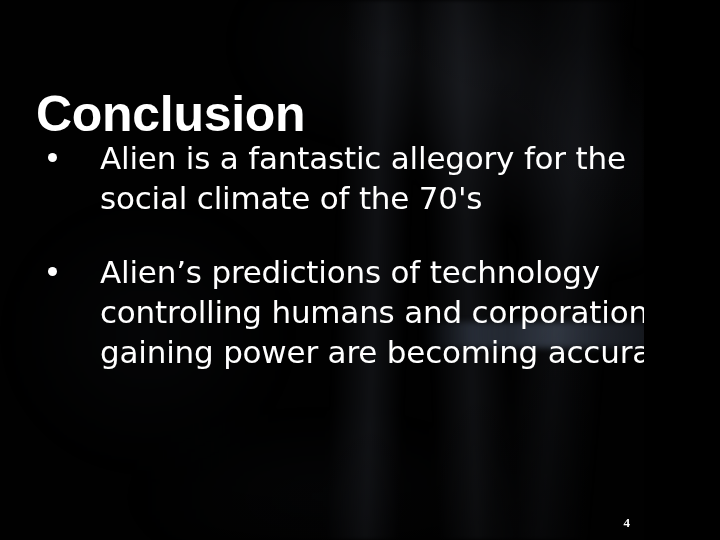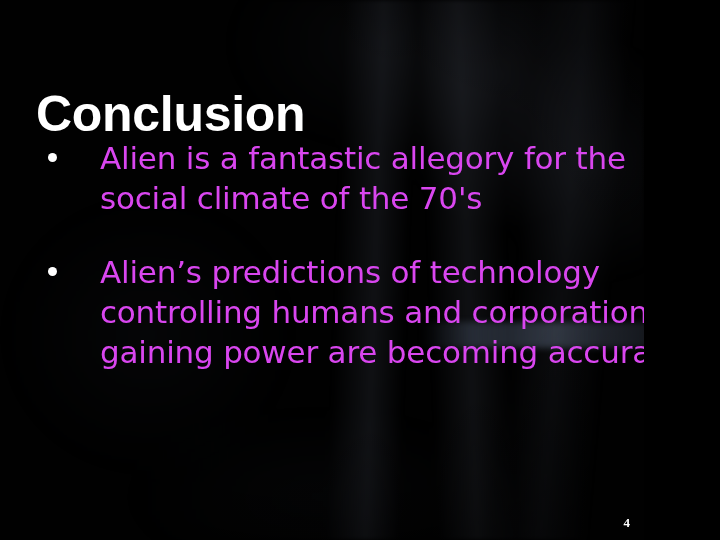--- a/index.html
+++ b/index.html
@@ -85,21 +85,21 @@
     width: 648px;
     margin: 0;
     padding: 0;
     list-style: none;
   }
 
   .bullet-item {
     position: relative;
     padding-left: 64px;
     margin: 0 0 34px 0;
-    color: #d946ef;
+    color: #ffffff;
     font-family: "DejaVu Sans", sans-serif;
     font-size: 31px;
     line-height: 40px;
     letter-spacing: -0.2px;
   }
 
   .bullet-item:last-child {
     margin-bottom: 0;
   }
 

